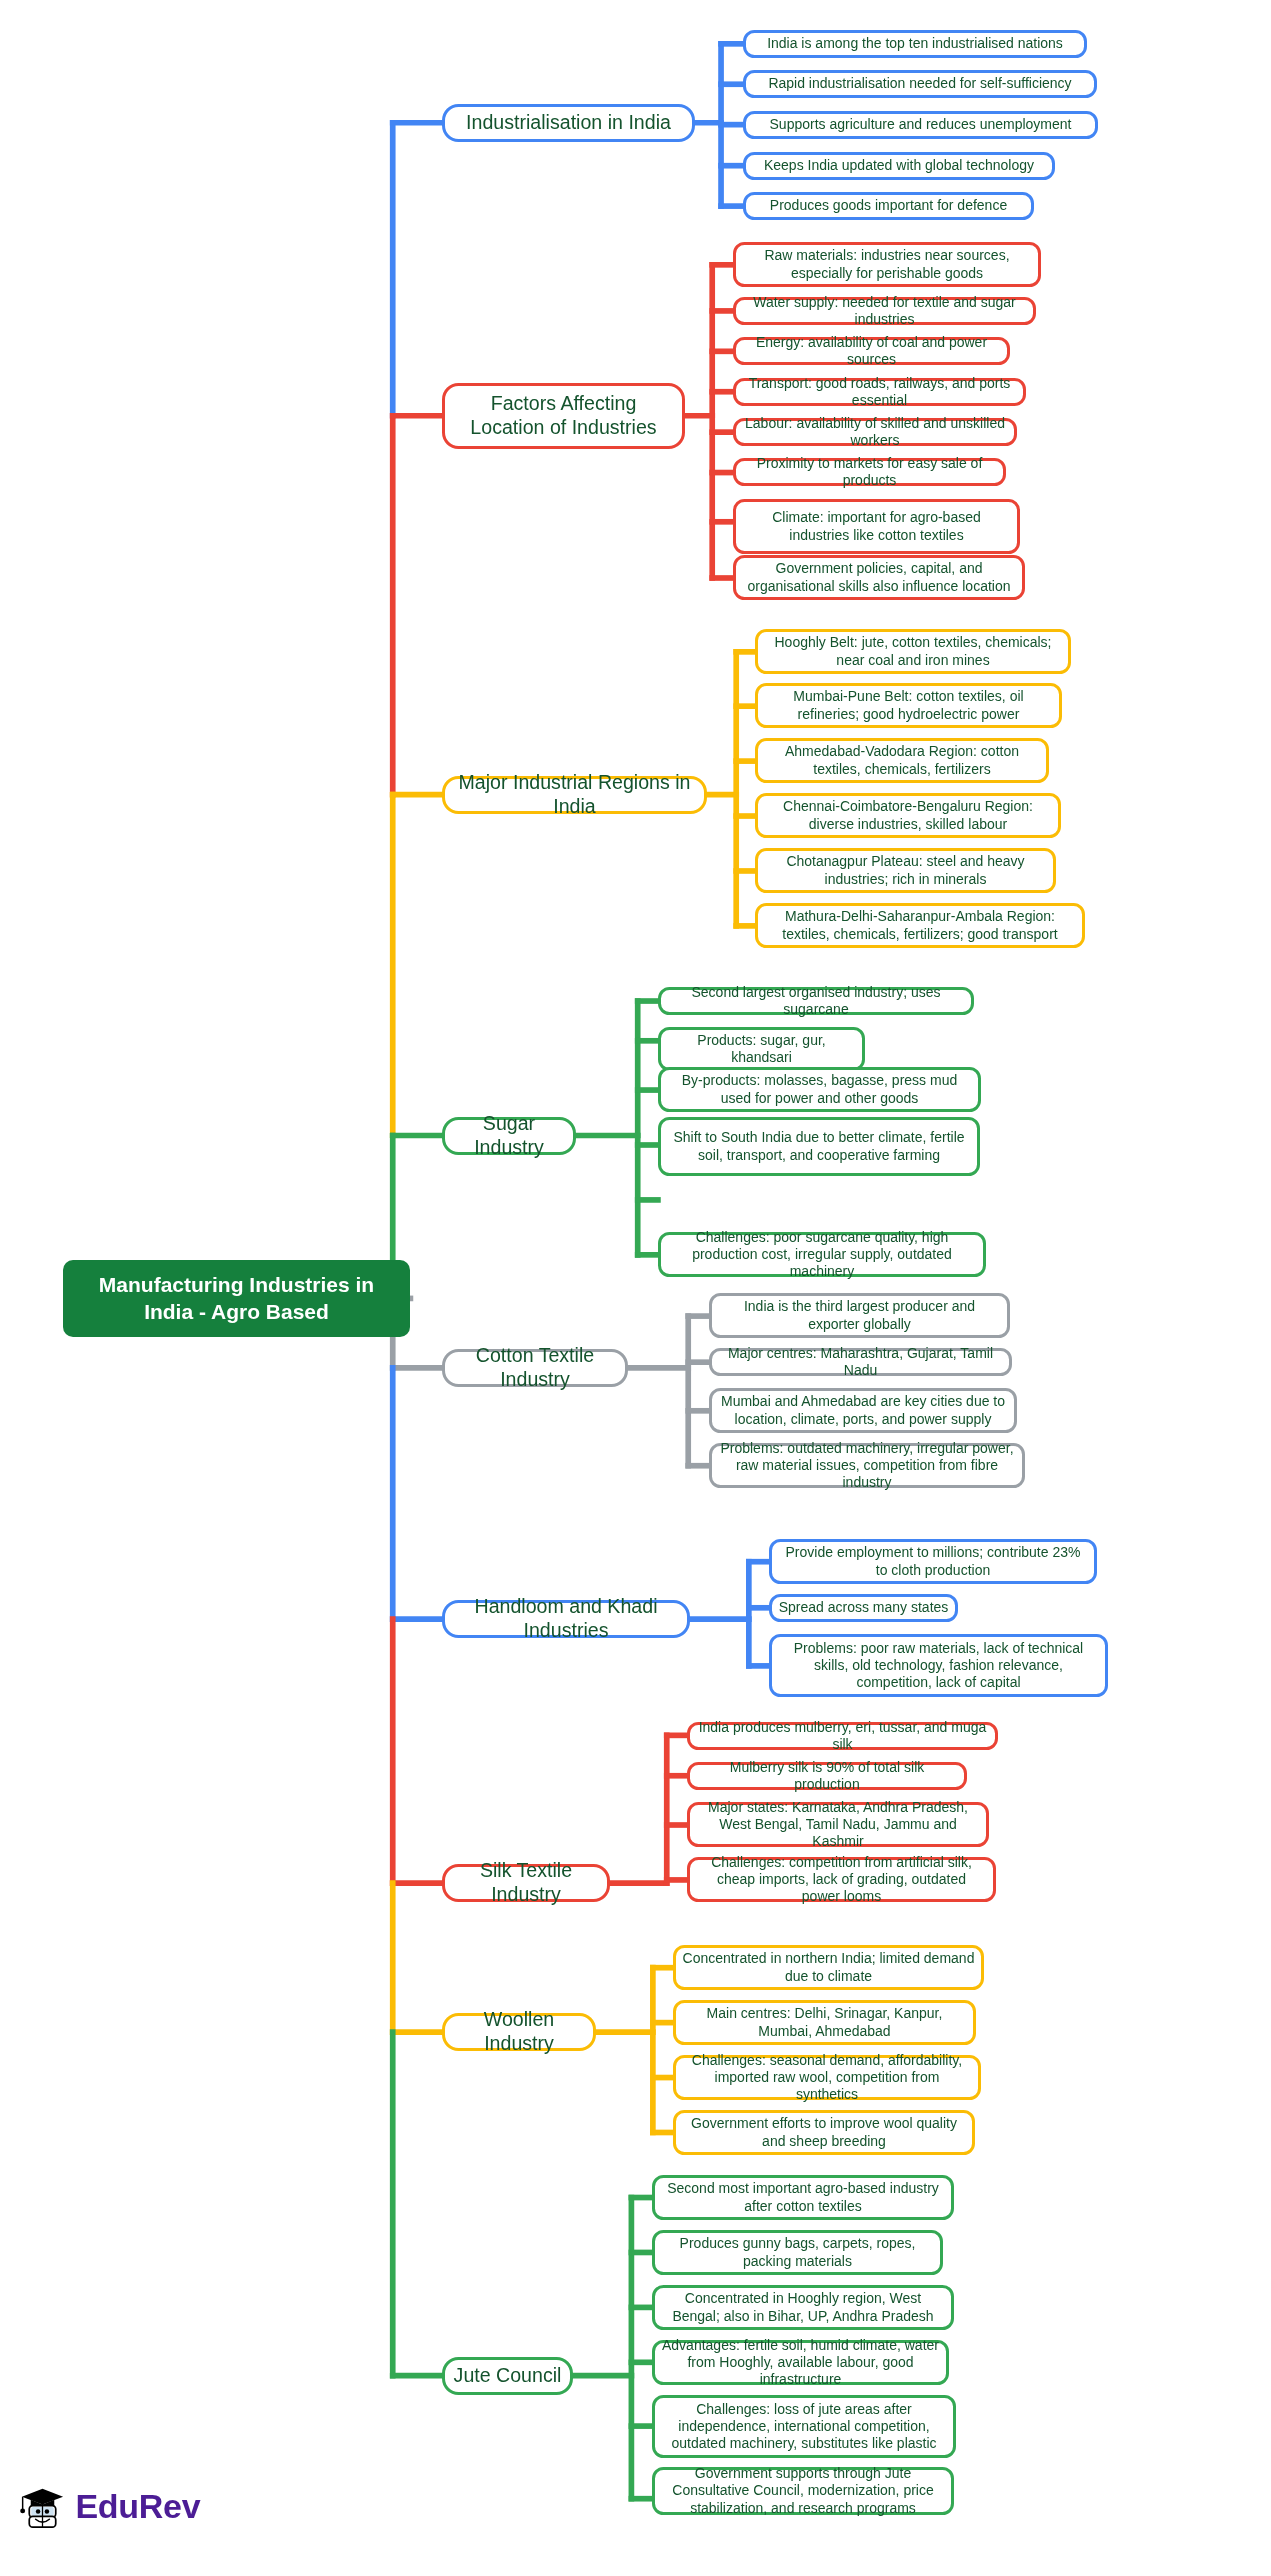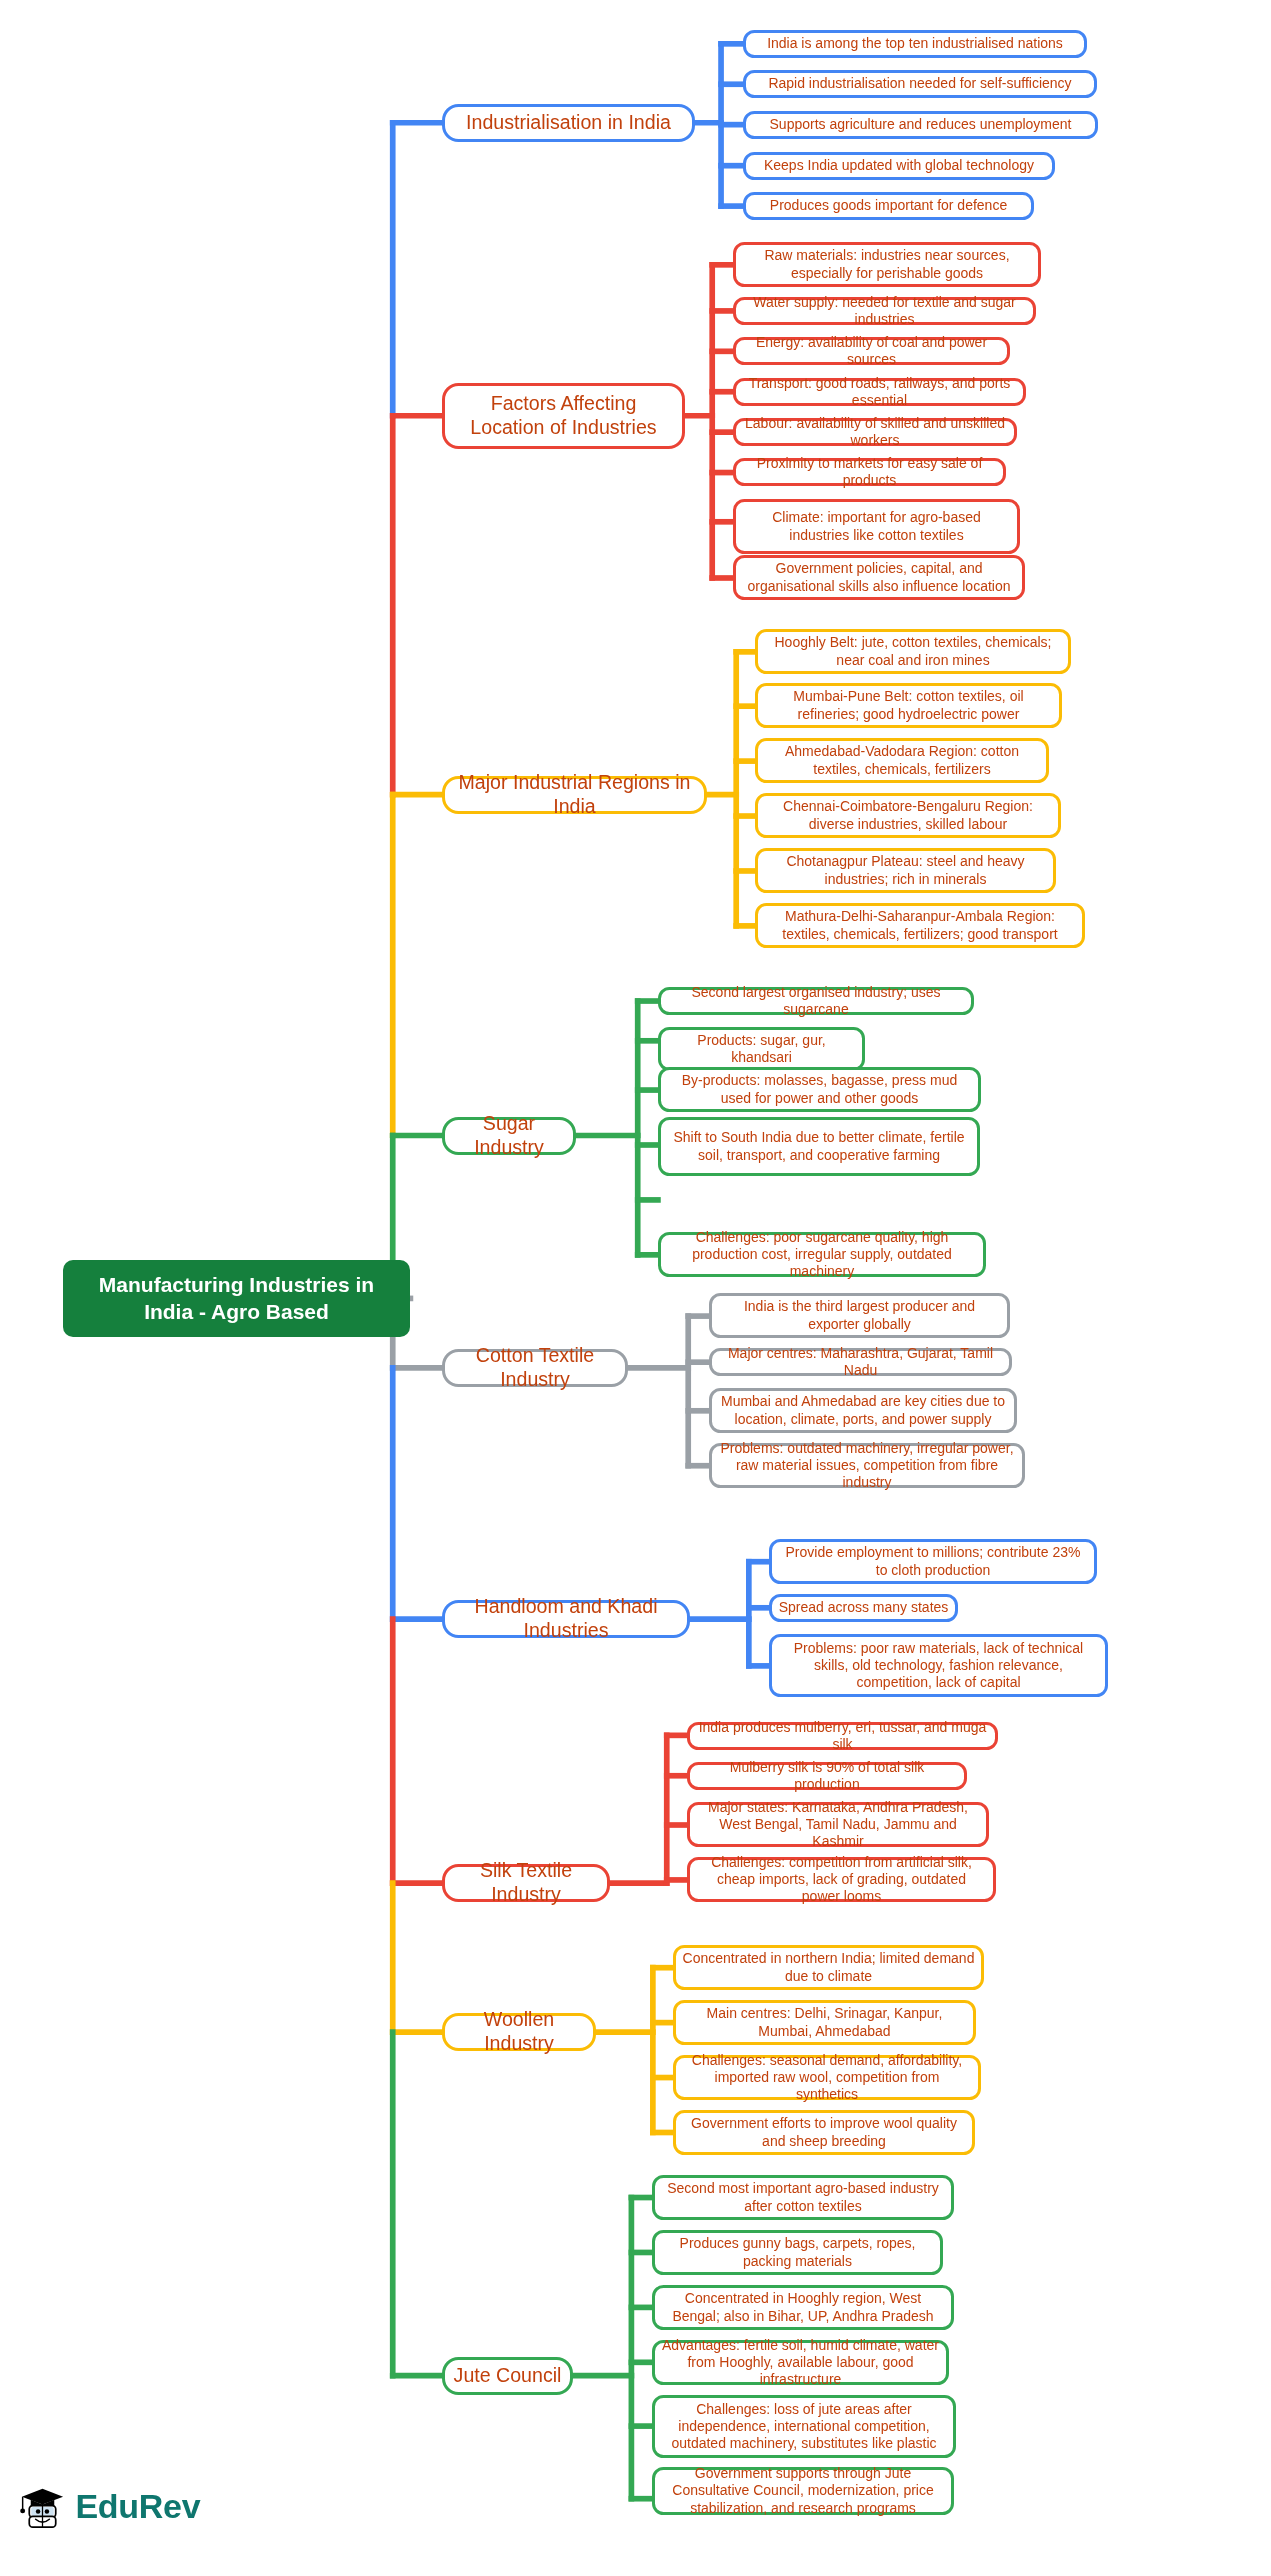--- a/index.html
+++ b/index.html
@@ -23,21 +23,21 @@
   }
   .node {
     position: absolute;
     display: flex;
     align-items: center;
     justify-content: center;
     text-align: center;
     background: #ffffff;
     border-style: solid;
     line-height: 1.22;
-    color: #c2410c;
+    color: #14532d;
     padding: 1.3px 6.3px;
   }
   .root-node {
     background: #15803d;
     color: #ffffff;
     border: none;
     border-radius: 10px;
     font-size: 21px;
     font-weight: bold;
     line-height: 1.28;
@@ -57,21 +57,21 @@
     position: absolute;
     left: 17.7px;
     top: 2482px;
     display: flex;
     align-items: center;
     gap: 8.8px;
   }
   .logo-text {
     font-size: 34px;
     font-weight: bold;
-    color: #0f766e;
+    color: #4c1d95;
     letter-spacing: -0.3px;
   }
 </style>
 </head>
 <body>
 
 <div id="canvas">
   <svg id="links" viewBox="0 0 2013 4079" width="1271" height="2576">
       <path d="M 650 2056 L 622 2056" stroke="#9AA0A6" stroke-width="9" fill="none" stroke-linecap="square"></path>
       <path d="M 622 194 L 622 658" stroke="#4285F4" stroke-width="9" fill="none" stroke-linecap="square"></path>

